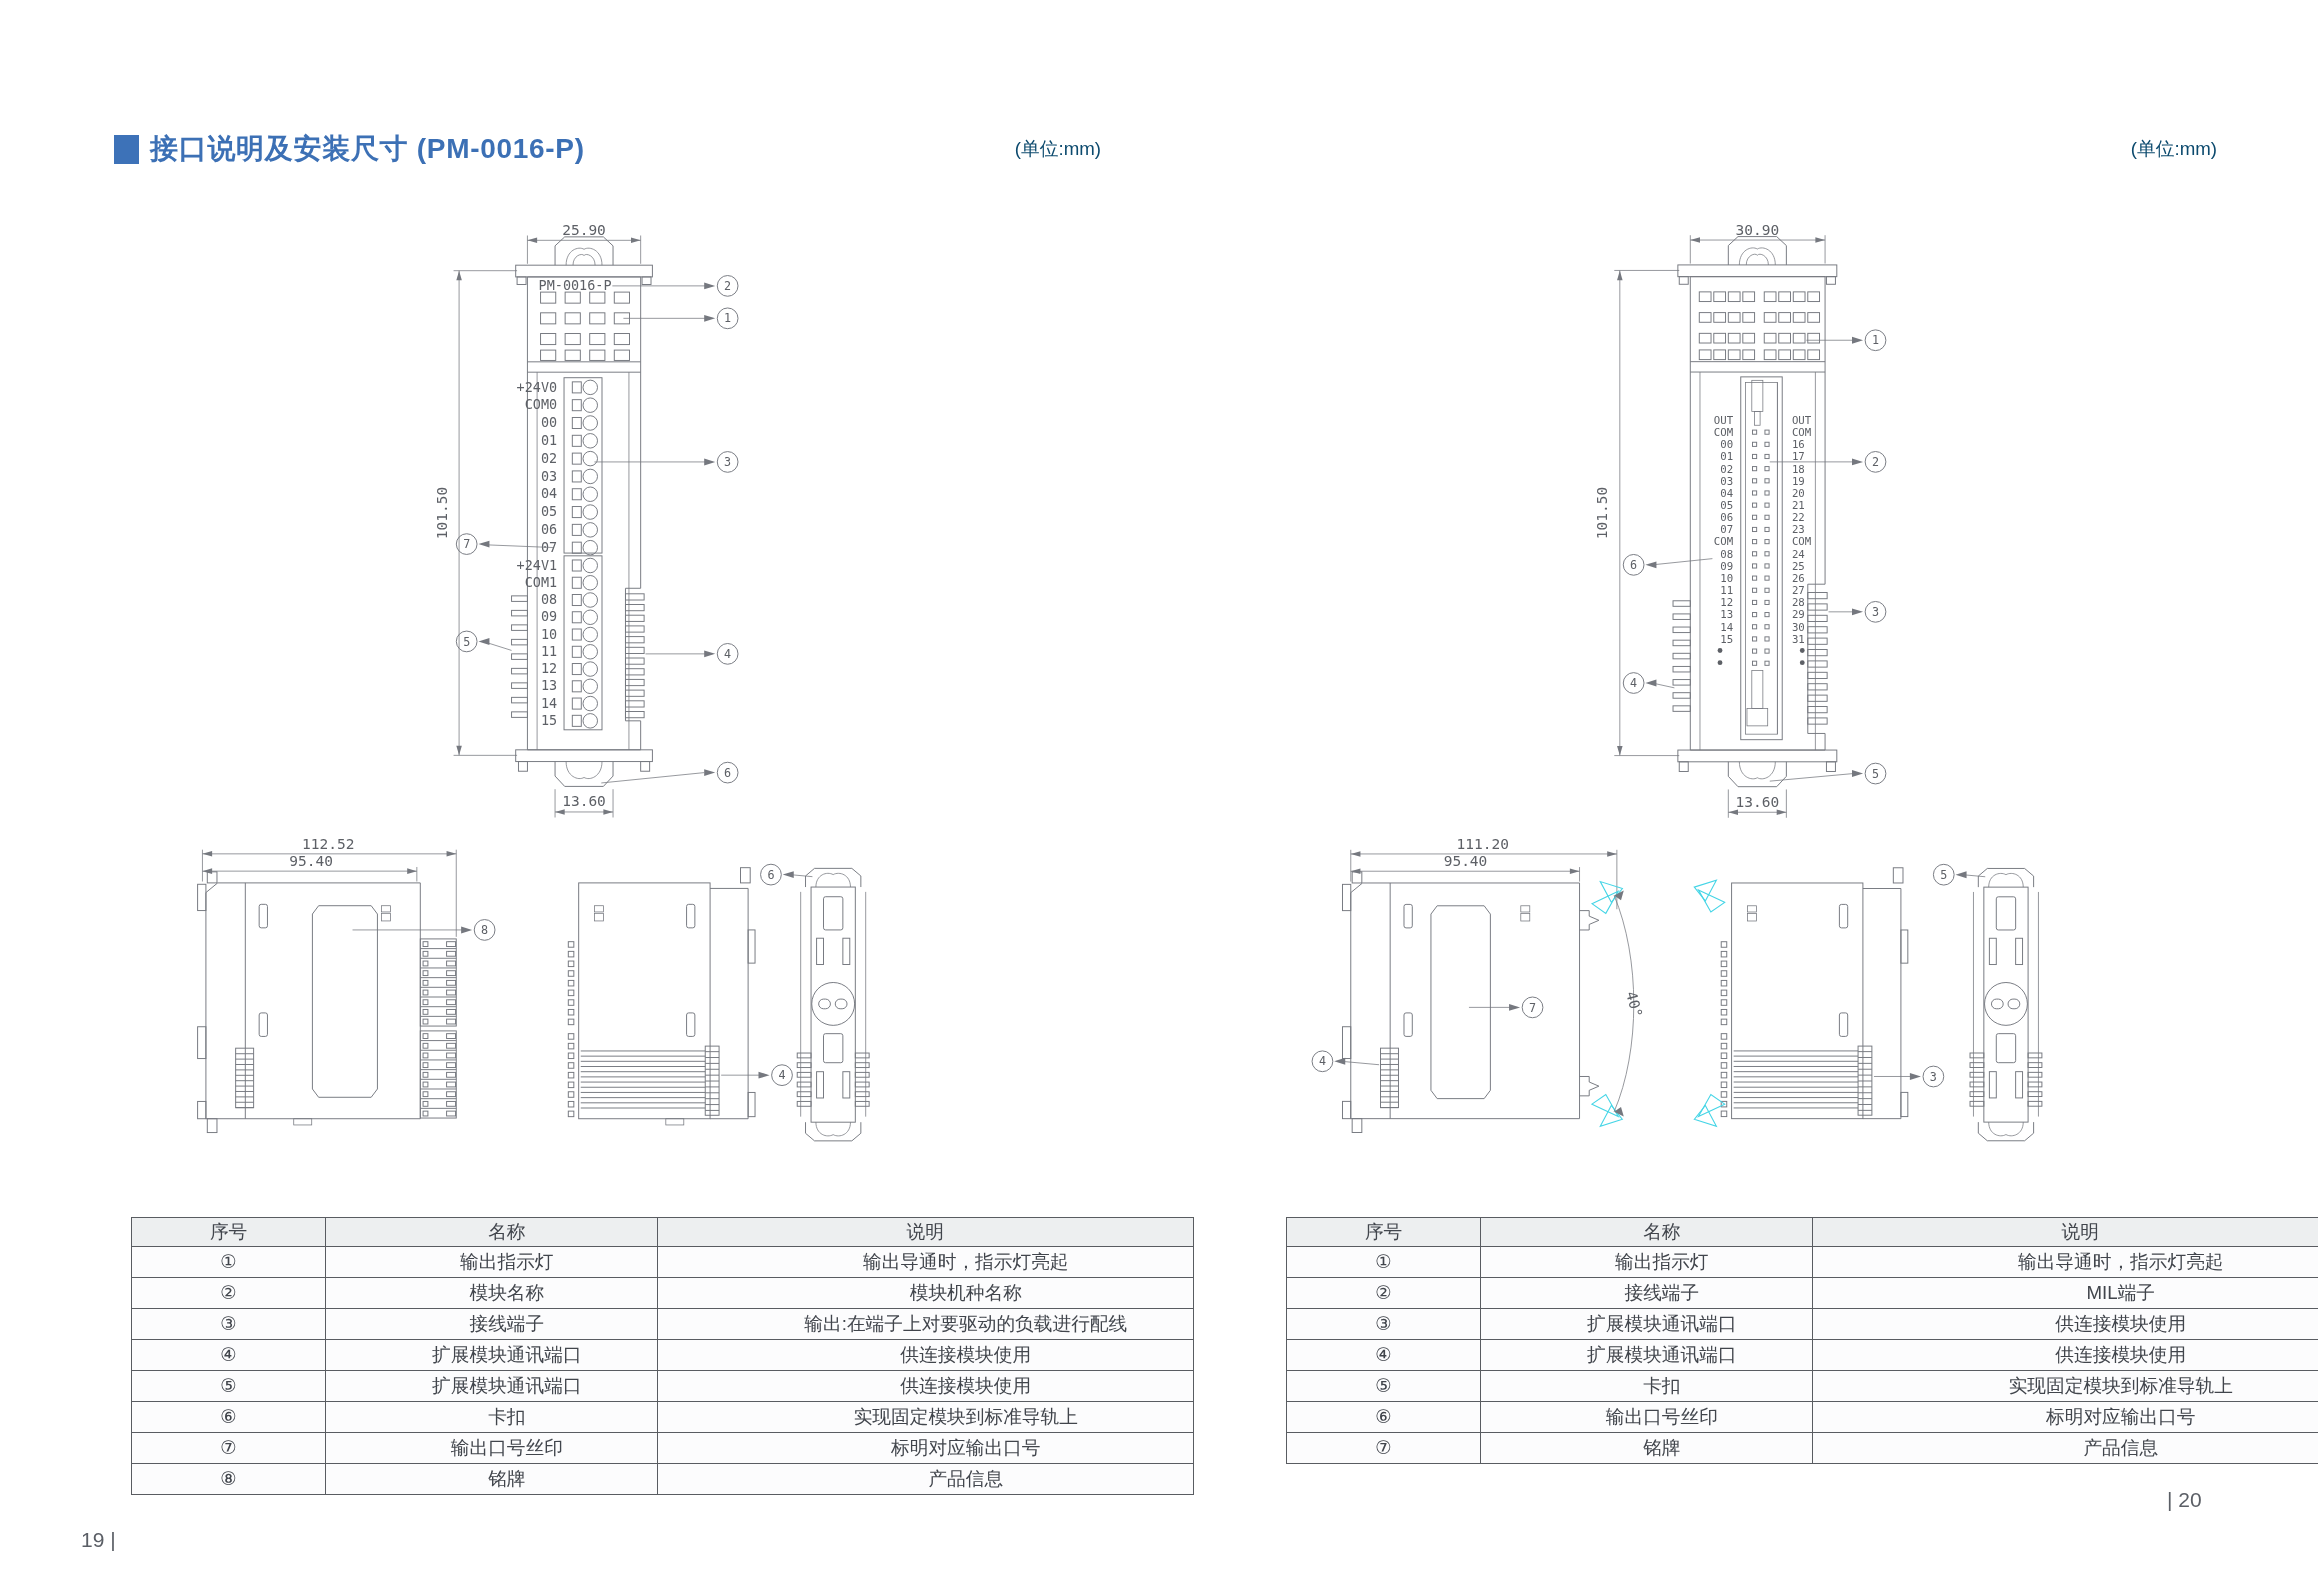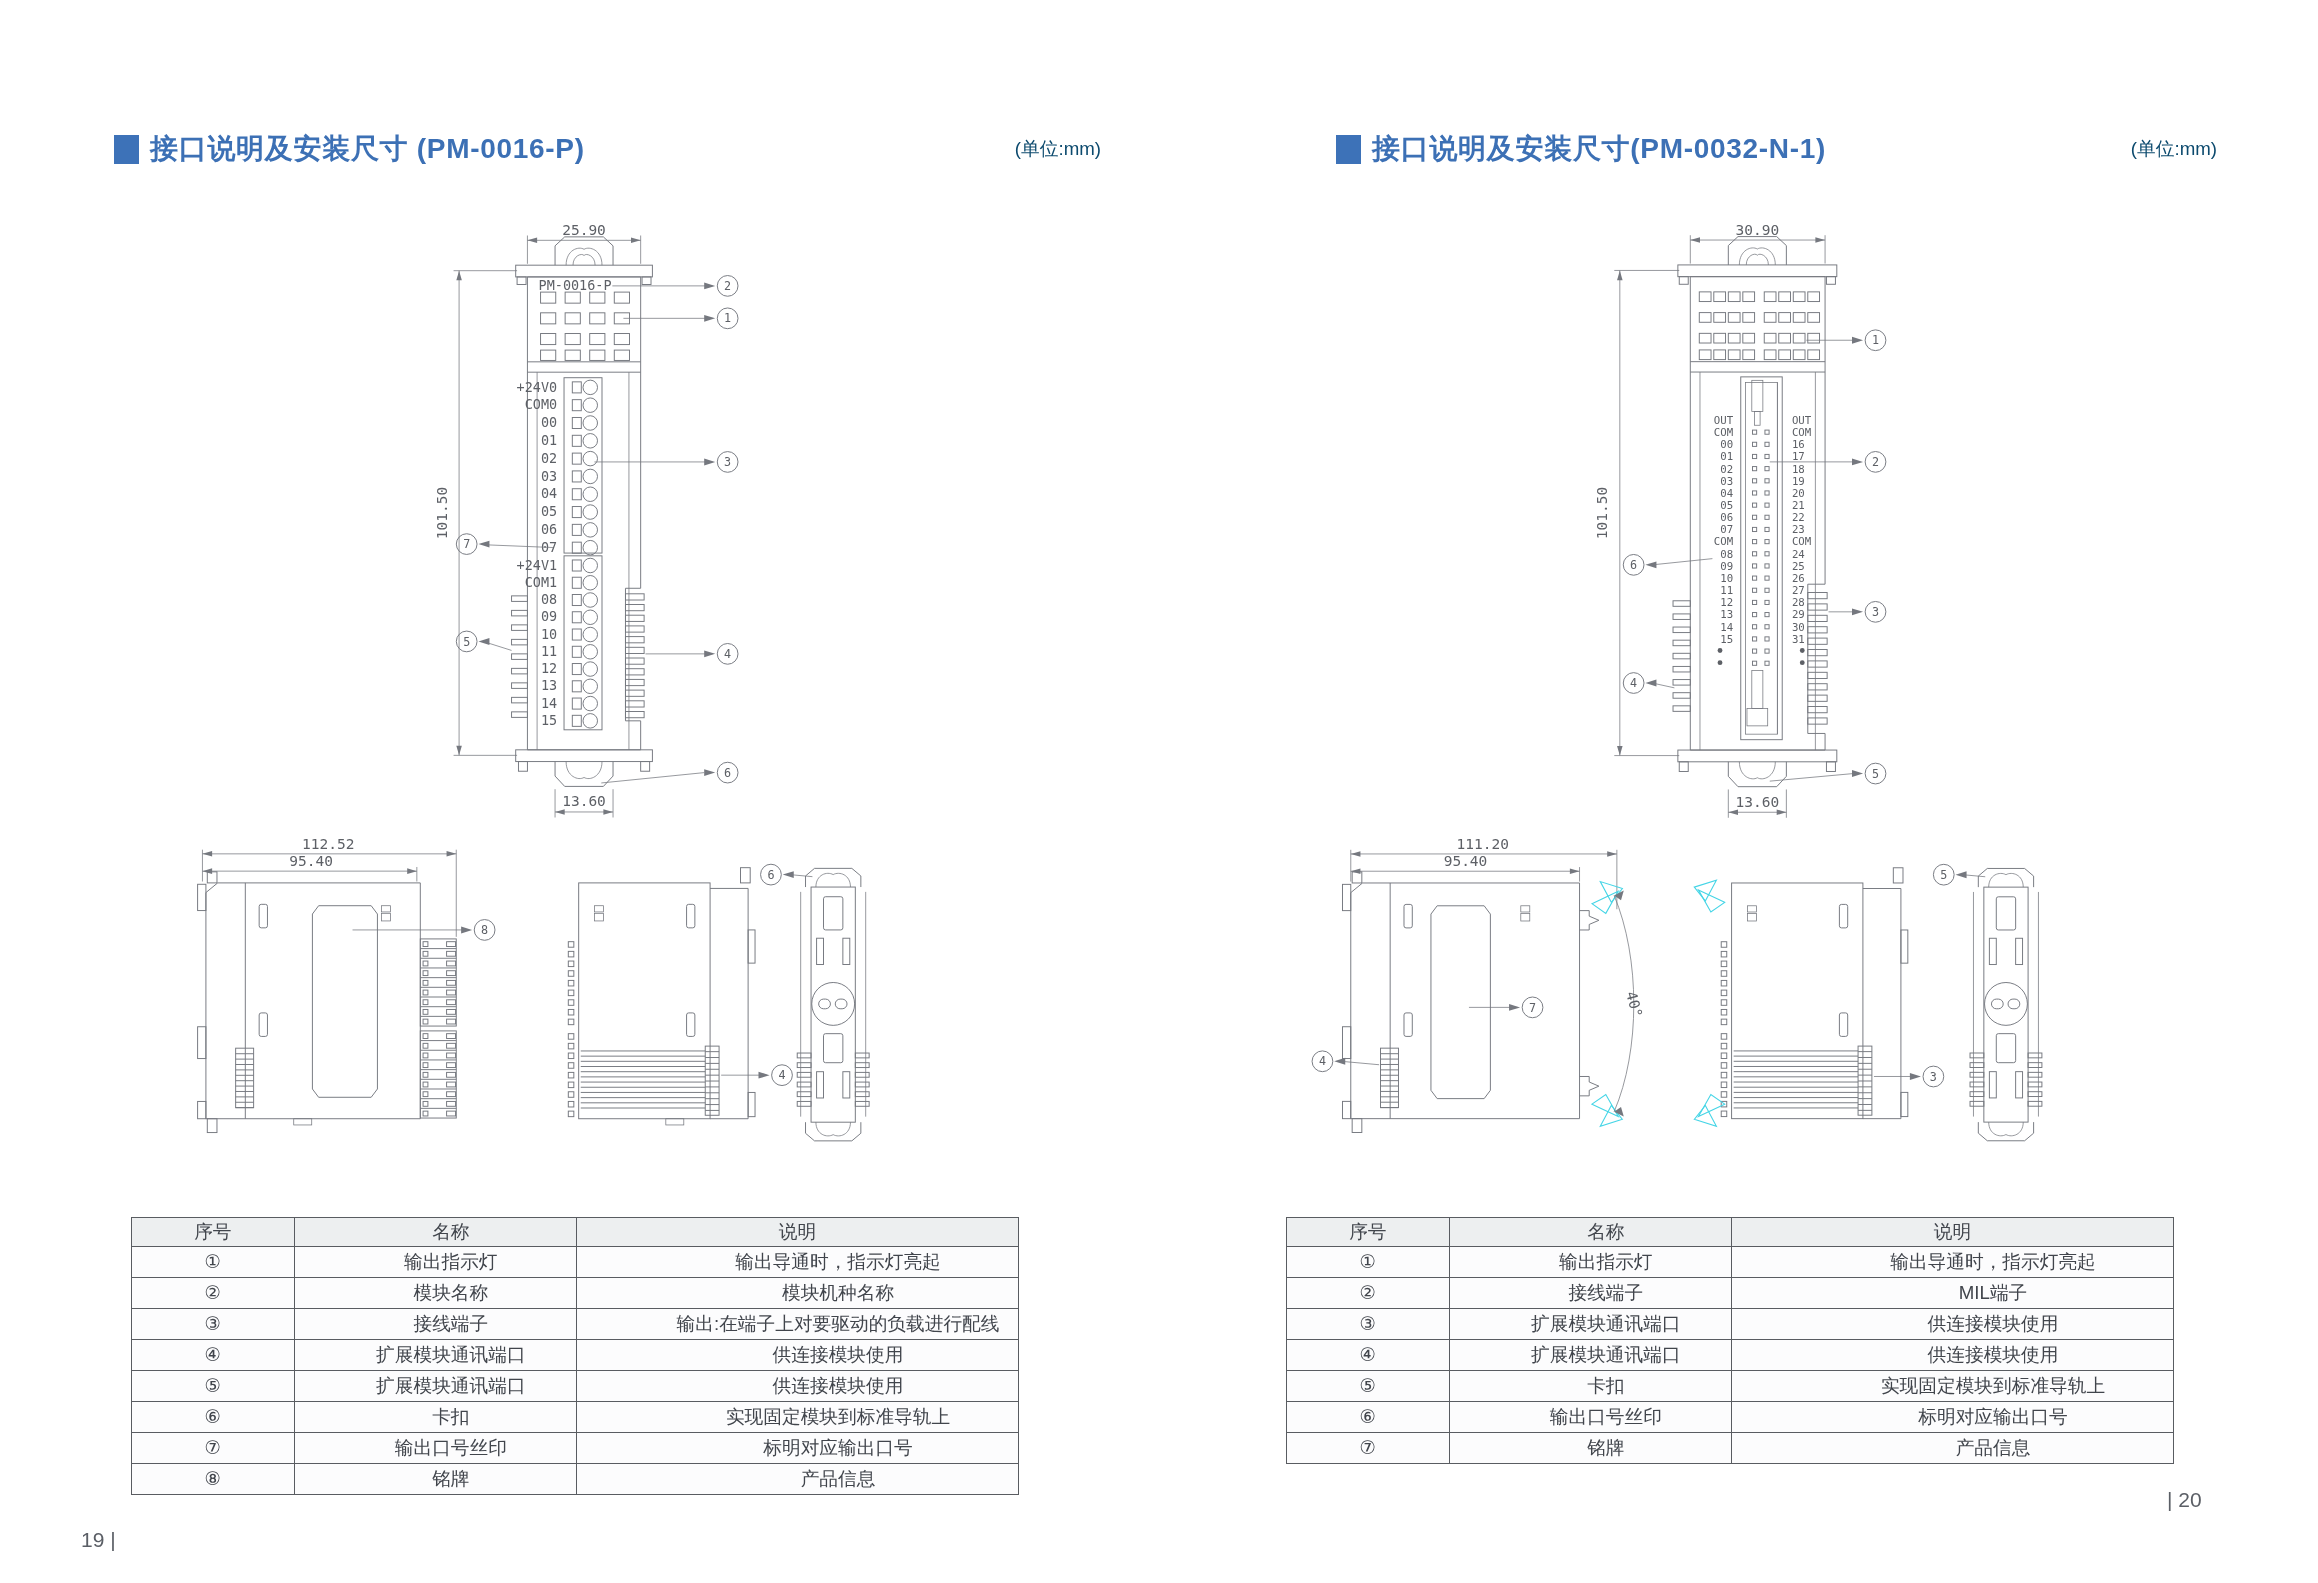--- a/index.html
+++ b/index.html
@@ -5,21 +5,21 @@
   html,body{margin:0;padding:0;}
   body{width:2319px;height:1584px;position:relative;background:#ffffff;overflow:hidden;
        font-family:"Liberation Sans","DejaVu Sans",sans-serif;}
   
   .sec-header{position:absolute;display:flex;align-items:center;height:36px;}
   .title-wrap{display:flex;align-items:center;}
   .title-sq{display:inline-block;width:25px;height:29px;background:#3d72b8;margin-right:11px;}
   .sec-title{font-size:28px;font-weight:bold;color:#3c70b5;letter-spacing:0.7px;white-space:nowrap;}
   .unit{font-size:18.7px;color:#0c4a6e;margin-left:auto;white-space:nowrap;}
   
-  .tbl-wrap{position:absolute;width:888px;border-radius:10px;}
+  .tbl-wrap{position:absolute;width:1063px;border-radius:10px;}
   .tbl-wrap table{border-collapse:collapse;width:100%;table-layout:fixed;background:#fdfdfe;}
   .tbl-wrap th,.tbl-wrap td{border:1.4px solid #595c61;font-weight:normal;
       font-size:18.7px;color:#41454c;text-align:center;overflow:hidden;white-space:nowrap;}
   .tbl-wrap th{background:#edeff0;height:23.5px;}
   .tbl-wrap td{height:28px;background:#fcfcfd;}
   .tbl-wrap th:nth-child(1),.tbl-wrap td:nth-child(1){width:18%;}
   .tbl-wrap th:nth-child(2),.tbl-wrap td:nth-child(2){width:28%;padding-left:32px;}
   .tbl-wrap td:nth-child(3){text-align:center;padding-left:82px;}
   .pagenum{position:absolute;font-size:21px;color:#5b5f66;}
   
@@ -44,24 +44,20 @@
 
 <div class="sec-header" style="left:114px;top:131px;width:987px;">
   <span class="title-wrap">
     <span class="title-sq"></span>
     <span class="sec-title">接口说明及安装尺寸 (PM-0016-P)</span>
   </span>
   <span class="unit">(单位:mm)</span>
 </div>
 
 <div class="sec-header" style="left:1336px;top:131px;width:881px;">
-  <span class="title-wrap">
-    <span class="title-sq"></span>
-    <span class="sec-title">接口说明及安装尺寸(PM-0032-N-1)</span>
-  </span>
   <span class="unit">(单位:mm)</span>
 </div>
 
 <svg class="dwg" style="left:408px;top:204px;" width="359" height="636" viewBox="0 0 520 920">
 
   <path d="M213,88 L213,60 L227,47 L283,47 L297,60 L297,88"></path>
   <path class="thin" d="M229,88 C229,66 247,60 255,65 C263,60 281,66 281,88"></path>
   <path class="thin" d="M239,88 C239,74 252,70 255,74 C258,70 271,74 271,88"></path>
 
   <rect x="156" y="88" width="198" height="17"></rect>

